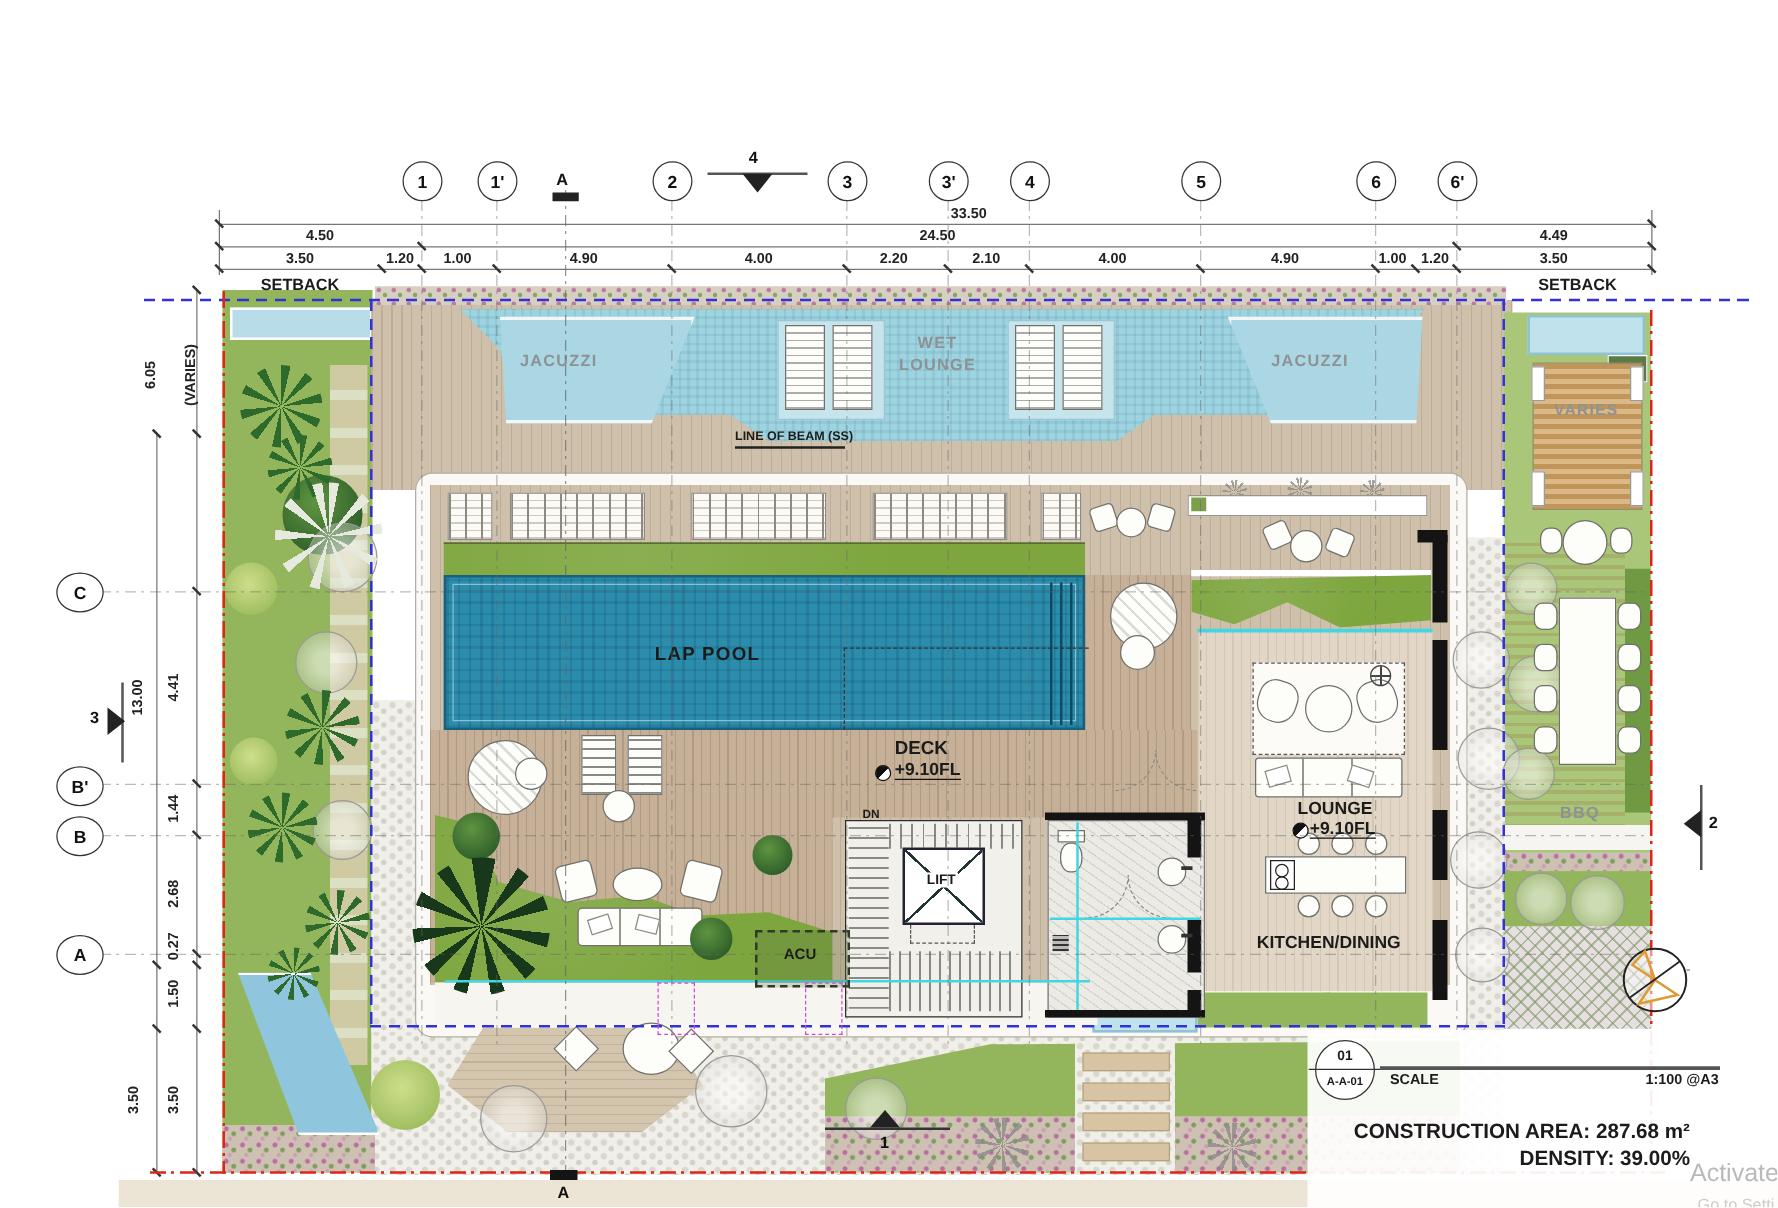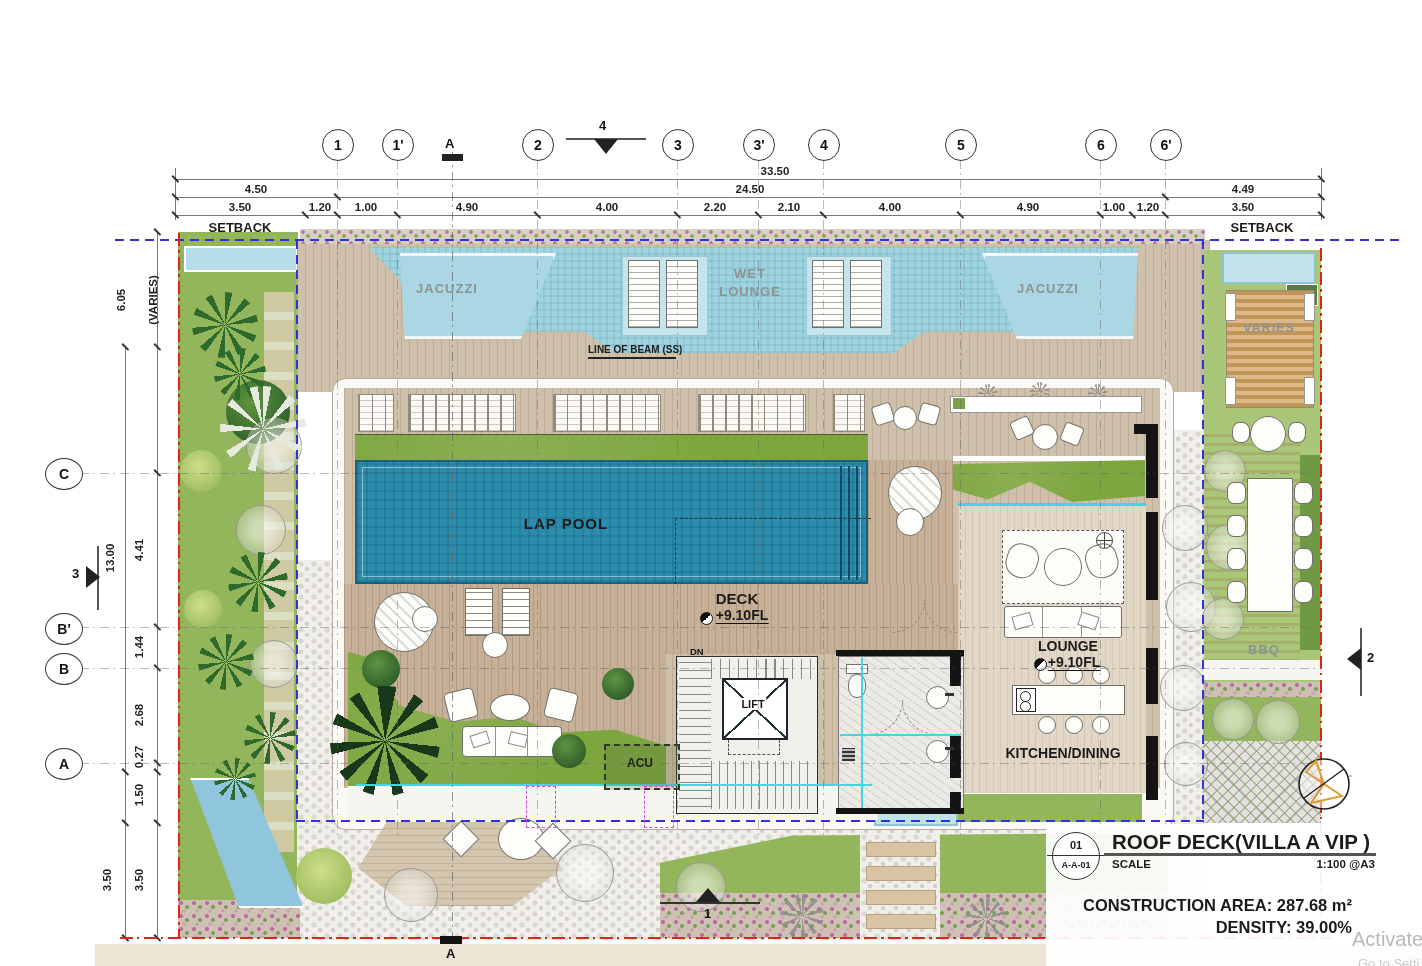--- a/index.html
+++ b/index.html
@@ -480,21 +480,20 @@
       <line x1="53" y1="20" x2="64" y2="20" stroke="#999" stroke-width="1.2"></line>
     </svg>
   </div>
 
   <div class="abs" style="left:1046px;top:824px;width:376px;height:142px;background:rgba(255,255,255,.93);z-index:50;"></div>
   <div class="abs" style="left:1052px;top:832px;width:46px;height:46px;border:1.6px solid #333;border-radius:50%;background:#fff;z-index:51;">
     <div class="abs" style="left:-6px;top:22px;width:58px;height:1.4px;background:#333;"></div>
     <div class="txt" style="left:23px;top:6px;font-size:11px;transform:translateX(-50%);">01</div>
     <div class="txt" style="left:23px;top:27px;font-size:9px;transform:translateX(-50%);">A-A-01</div>
   </div>
-  <div class="txt" style="left:1112px;top:830px;font-size:20.5px;z-index:51;">ROOF DECK(VILLA A VIP )</div>
   <div class="abs" style="left:1104px;top:853px;width:272px;height:2.5px;background:#555;z-index:51;"></div>
   <div class="txt" style="left:1112px;top:858px;font-size:11.5px;font-weight:600;z-index:51;">SCALE</div>
   <div class="txt" style="left:1285px;top:858px;width:90px;text-align:right;font-size:11.5px;font-weight:600;z-index:51;">1:100 @A3</div>
   <div class="txt" style="left:1060px;top:896px;width:292px;text-align:right;font-size:16.5px;font-weight:600;z-index:51;">CONSTRUCTION AREA: 287.68  m²</div>
   <div class="txt" style="left:1060px;top:918px;width:292px;text-align:right;font-size:16.5px;font-weight:600;z-index:51;">DENSITY: 39.00%</div>
 
   <div class="abs" style="left:1352px;top:928px;font-size:20px;color:#b9b9b9;z-index:52;font-weight:400;">Activate</div>
   <div class="abs" style="left:1358px;top:956px;font-size:13px;color:#cccccc;z-index:52;font-weight:400;">Go to Setti</div>
 
 </div>

